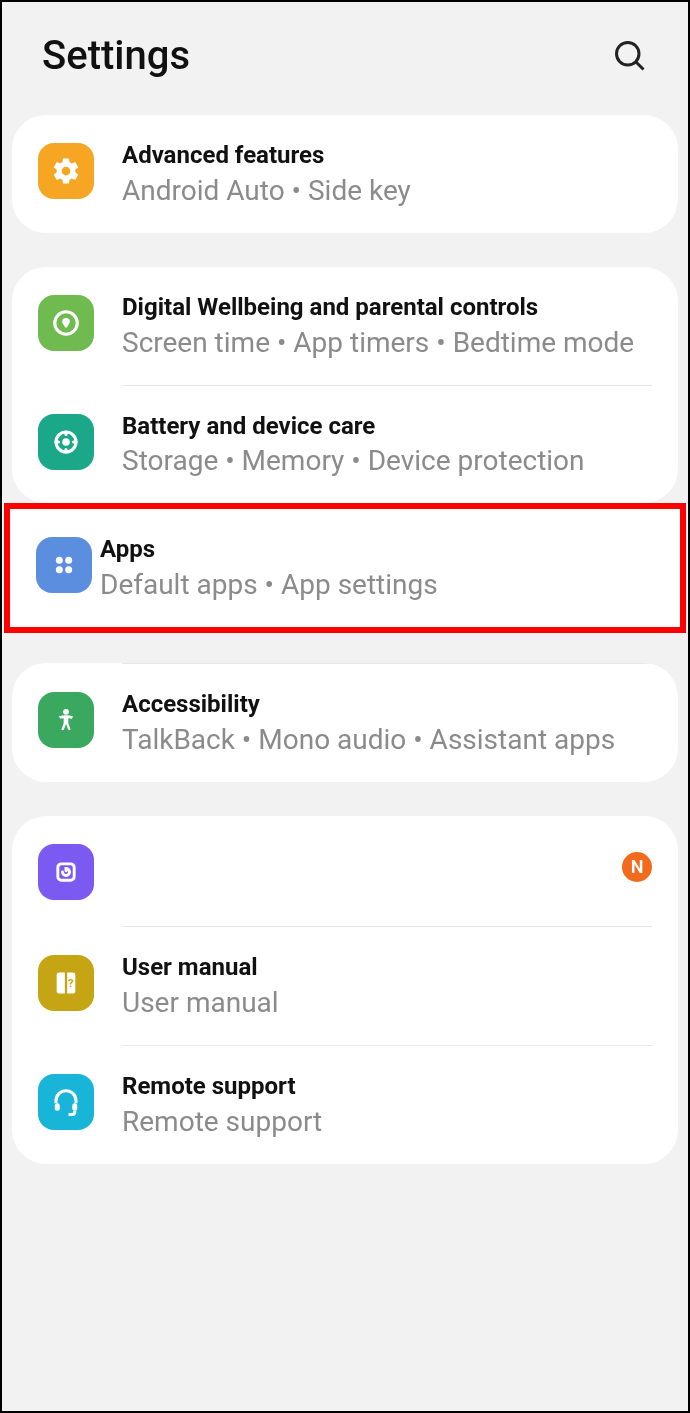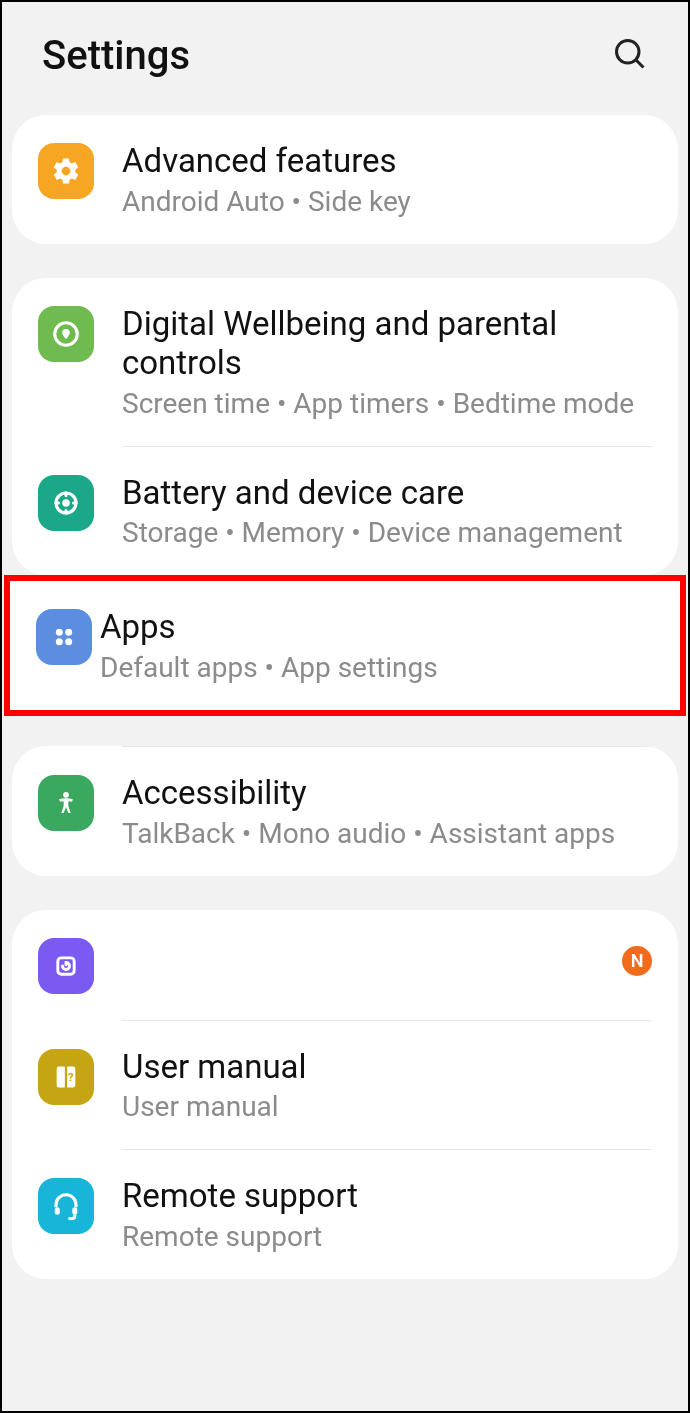--- a/index.html
+++ b/index.html
@@ -6,21 +6,21 @@
   body {
     width: 690px;
     height: 1413px;
     background: #f2f2f2;
     font-family: -apple-system, BlinkMacSystemFont, "Segoe UI", Roboto, sans-serif;
     border: 2px solid #000;
     overflow: hidden;
   }
   .header {
     display: flex;
-    align-items: flex-start;
+    align-items: center;
     justify-content: space-between;
     padding: 30px 36px 36px 40px;
   }
   .title {
     font-size: 40px;
     font-weight: 500;
     color: #111;
   }
   .search-btn {
     width: 44px;
@@ -48,23 +48,23 @@
     height: 56px;
     border-radius: 16px;
     display: flex;
     align-items: center;
     justify-content: center;
     flex-shrink: 0;
     margin-top: 2px;
   }
   .row-text { flex: 1; min-width:0; }
   .row-title {
-    font-size: 33px;
+    font-size: 24px;
     color: #111;
-    font-weight: 400;
+    font-weight: 700;
     line-height: 1.2;
     margin-bottom: 4px;
   }
   .row-sub {
     font-size: 28px;
     color: #8b8b8b;
     font-weight: 400;
   }
   .divider {
     height: 1px;
@@ -150,21 +150,21 @@
   <div class="row">
     <div class="icon-circle bg-teal">
       <svg width="30" height="30" viewBox="0 0 24 24" fill="none" stroke="#fff" stroke-width="2.5">
           <circle cx="12" cy="12" r="8"></circle>
           <path d="M12 4v2M12 18v2M4 12h2M18 12h2" stroke-linecap="round"></path>
           <circle cx="12" cy="12" r="3" fill="#fff" stroke="none"></circle>
         </svg>
     </div>
     <div class="row-text">
       <div class="row-title">Battery and device care</div>
-      <div class="row-sub">Storage  •  Memory  •  Device management</div>
+      <div class="row-sub">Storage  •  Memory  •  Device protection</div>
     </div>
   </div>
 </div>
 
 <div class="highlight">
   <div class="row">
     <div class="icon-circle bg-blue">
       <svg width="28" height="28" viewBox="0 0 24 24" fill="#fff">
           <circle cx="8" cy="8" r="3"></circle>
           <circle cx="16" cy="8" r="3"></circle>

